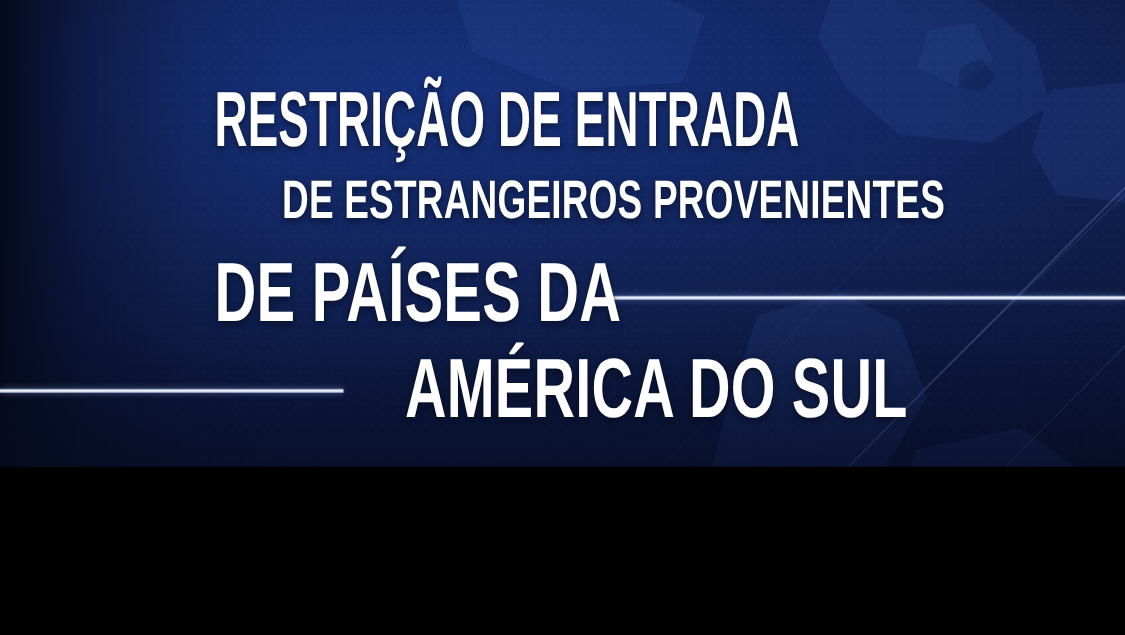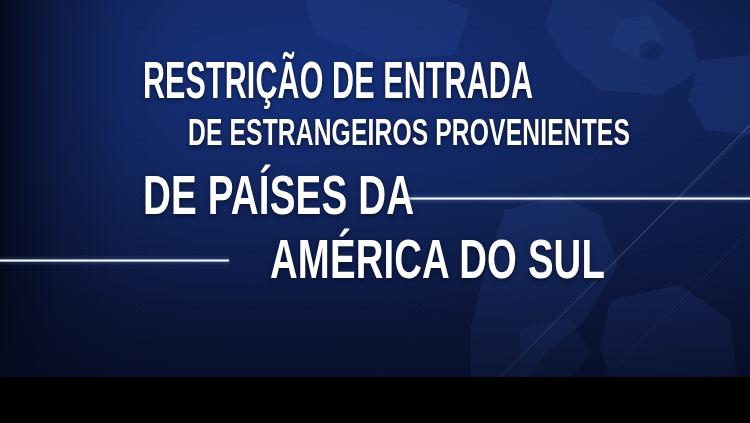--- a/index.html
+++ b/index.html
@@ -3,21 +3,21 @@
 <meta charset="utf-8">
 <style>
   html, body {
     margin: 0;
     padding: 0;
     background: #000;
   }
   #poster {
     position: relative;
     width: 750px;
-    height: 377px;
+    height: 311px;
     overflow: hidden;
     font-family: "Liberation Sans", "DejaVu Sans", sans-serif;
     background: #13245c;
   }
 
   
   .bg-layer {
     position: absolute;
     inset: 0;
     pointer-events: none;

